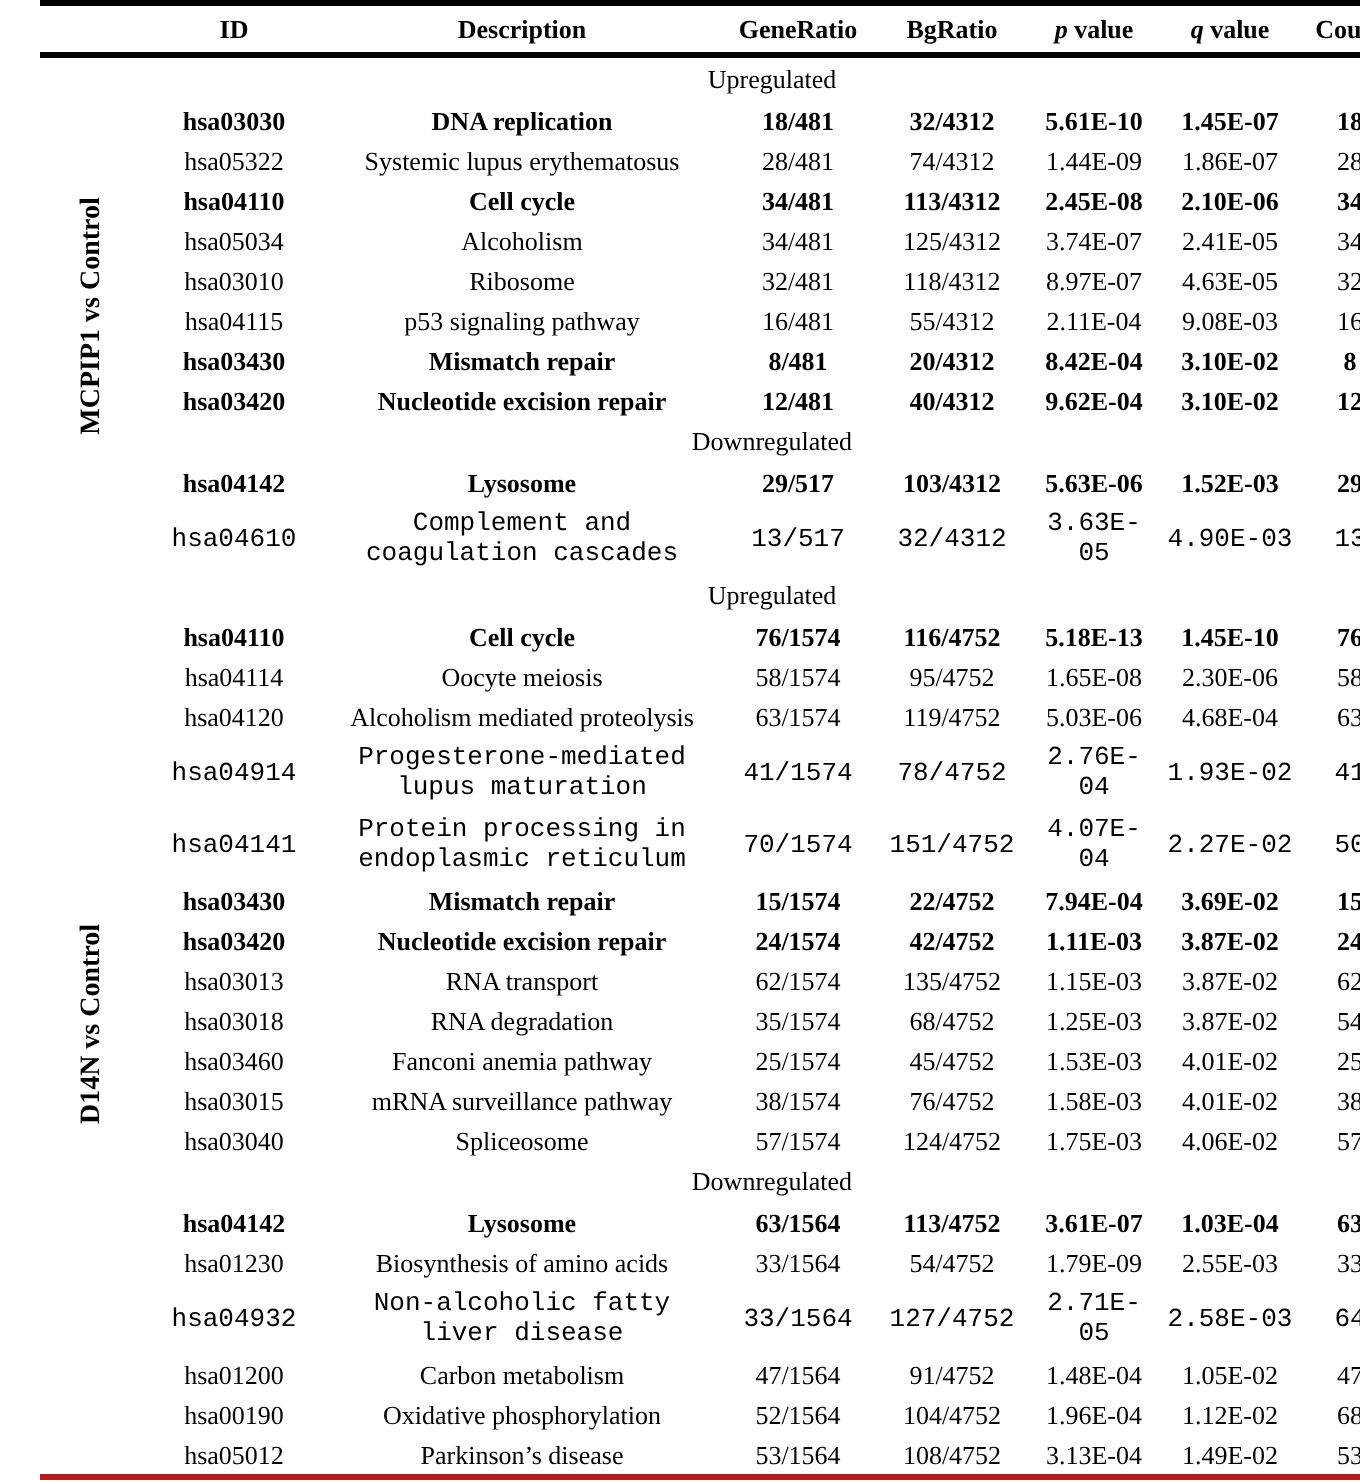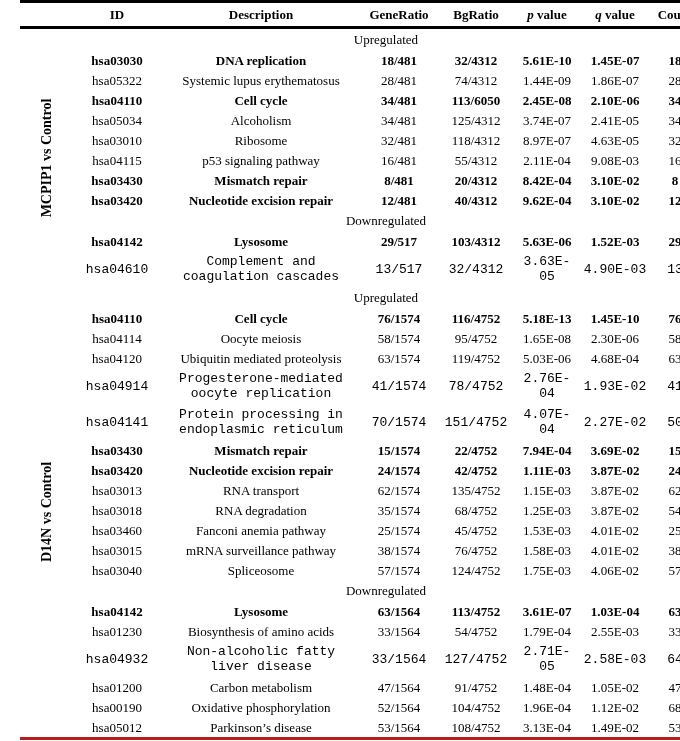--- a/index.html
+++ b/index.html
@@ -73,21 +73,21 @@
         <td>28/481</td>
         <td>74/4312</td>
         <td>1.44E-09</td>
         <td>1.86E-07</td>
         <td>28</td>
       </tr>
       <tr class="bold ">
         <td>hsa04110</td>
         <td>Cell cycle</td>
         <td>34/481</td>
-        <td>113/6050</td>
+        <td>113/4312</td>
         <td>2.45E-08</td>
         <td>2.10E-06</td>
         <td>34</td>
       </tr>
       <tr class="">
         <td>hsa05034</td>
         <td>Alcoholism</td>
         <td>34/481</td>
         <td>125/4312</td>
         <td>3.74E-07</td>
@@ -170,30 +170,30 @@
         <td>hsa04114</td>
         <td>Oocyte meiosis</td>
         <td>58/1574</td>
         <td>95/4752</td>
         <td>1.65E-08</td>
         <td>2.30E-06</td>
         <td>58</td>
       </tr>
       <tr class="">
         <td>hsa04120</td>
-        <td>Ubiquitin mediated proteolysis</td>
+        <td>Alcoholism mediated proteolysis</td>
         <td>63/1574</td>
         <td>119/4752</td>
         <td>5.03E-06</td>
         <td>4.68E-04</td>
         <td>63</td>
       </tr>
       <tr class="tall">
         <td>hsa04914</td>
-        <td>Progesterone-mediated oocyte replication</td>
+        <td>Progesterone-mediated lupus maturation</td>
         <td>41/1574</td>
         <td>78/4752</td>
         <td>2.76E-04</td>
         <td>1.93E-02</td>
         <td>41</td>
       </tr>
       <tr class="tall">
         <td>hsa04141</td>
         <td>Protein processing in endoplasmic reticulum</td>
         <td>70/1574</td>
@@ -275,21 +275,21 @@
         <td>113/4752</td>
         <td>3.61E-07</td>
         <td>1.03E-04</td>
         <td>63</td>
       </tr>
       <tr class="">
         <td>hsa01230</td>
         <td>Biosynthesis of amino acids</td>
         <td>33/1564</td>
         <td>54/4752</td>
-        <td>1.79E-04</td>
+        <td>1.79E-09</td>
         <td>2.55E-03</td>
         <td>33</td>
       </tr>
       <tr class="tall">
         <td>hsa04932</td>
         <td>Non-alcoholic fatty liver disease</td>
         <td>33/1564</td>
         <td>127/4752</td>
         <td>2.71E-05</td>
         <td>2.58E-03</td>

